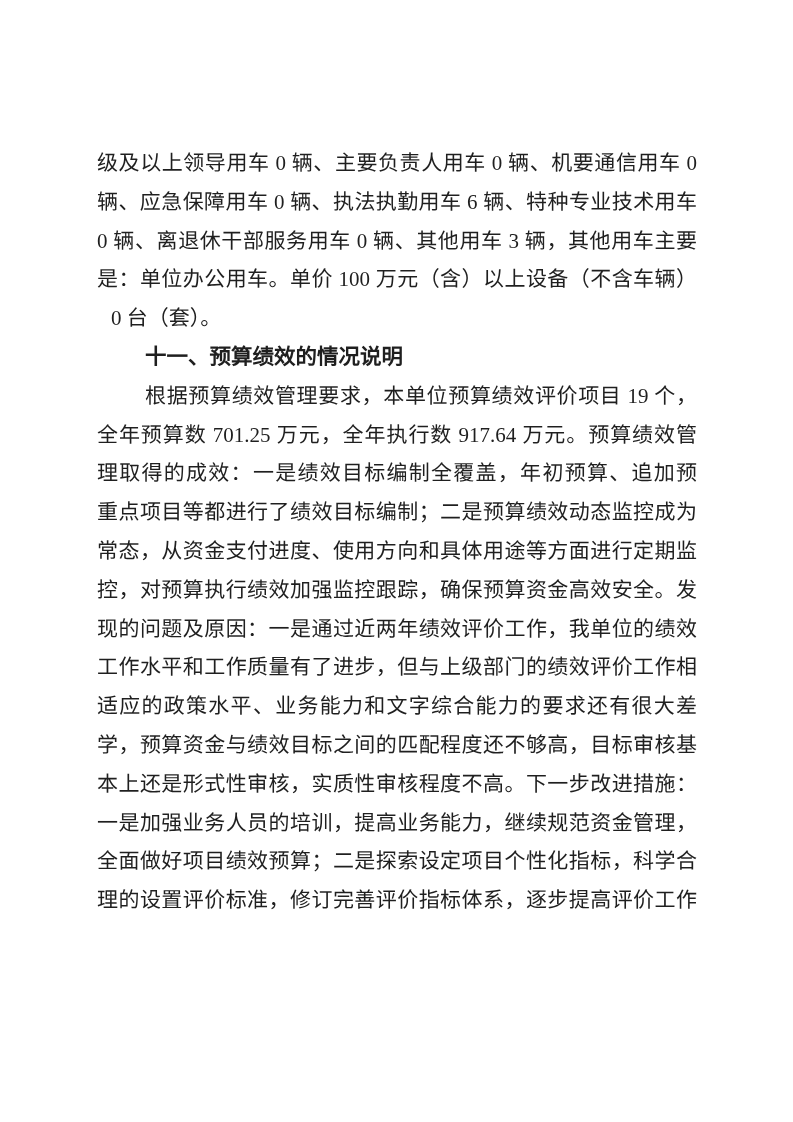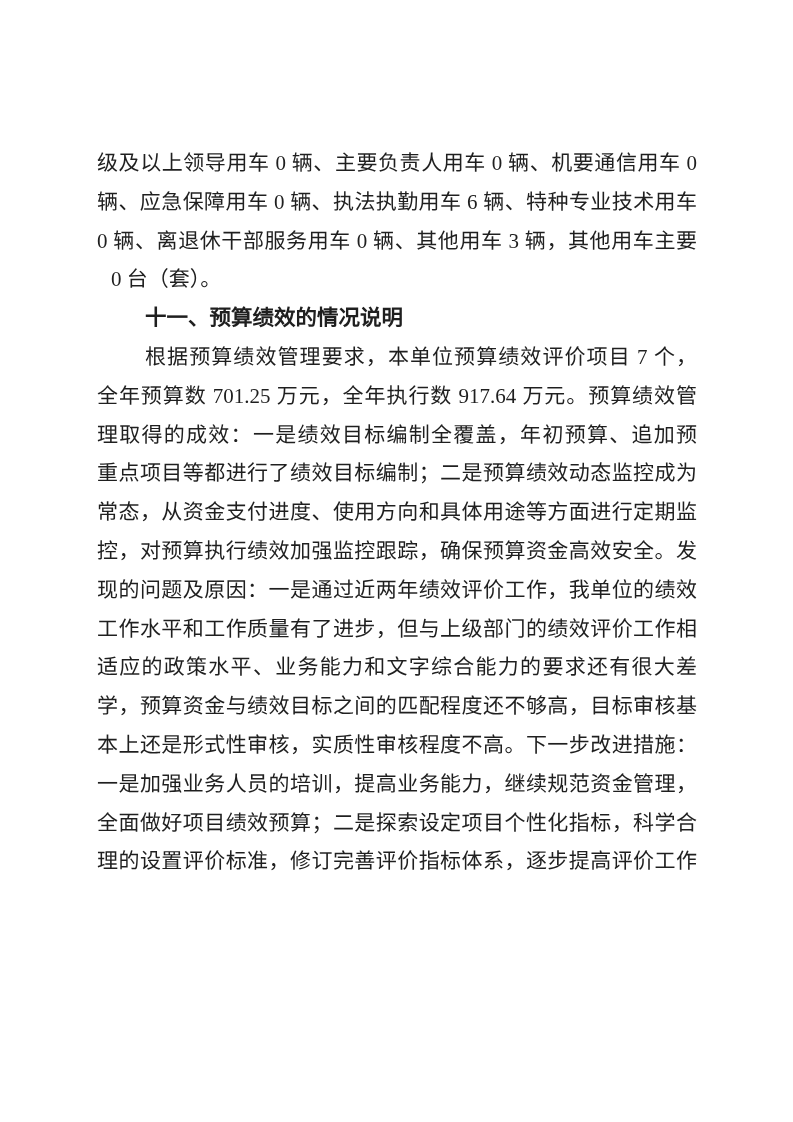--- a/index.html
+++ b/index.html
@@ -56,25 +56,26 @@
 </head>
 <body>
 
 <div class="page">
 
   <div class="text-block">
 
     <div class="line">级及以上领导用车 0 辆、主要负责人用车 0 辆、机要通信用车 0</div>
     <div class="line">辆、应急保障用车 0 辆、执法执勤用车 6 辆、特种专业技术用车</div>
     <div class="line">0 辆、离退休干部服务用车 0 辆、其他用车 3 辆，其他用车主要</div>
+    <div class="line">是：单位办公用车。单价 100 万元（含）以上设备（不含车辆）</div>
     <div class="line para-end">0 台（套）。</div>
 
     <div class="heading">十一、预算绩效的情况说明</div>
 
-    <div class="line indent">根据预算绩效管理要求，本单位预算绩效评价项目 7 个，</div>
+    <div class="line indent">根据预算绩效管理要求，本单位预算绩效评价项目 19 个，</div>
     <div class="line">全年预算数 701.25 万元，全年执行数 917.64 万元。预算绩效管</div>
     <div class="line">理取得的成效：一是绩效目标编制全覆盖，年初预算、追加预算、</div>
     <div class="line">重点项目等都进行了绩效目标编制；二是预算绩效动态监控成为</div>
     <div class="line">常态，从资金支付进度、使用方向和具体用途等方面进行定期监</div>
     <div class="line">控，对预算执行绩效加强监控跟踪，确保预算资金高效安全。发</div>
     <div class="line">现的问题及原因：一是通过近两年绩效评价工作，我单位的绩效</div>
     <div class="line">工作水平和工作质量有了进步，但与上级部门的绩效评价工作相</div>
     <div class="line">适应的政策水平、业务能力和文字综合能力的要求还有很大差距，</div>
     <div class="line">学，预算资金与绩效目标之间的匹配程度还不够高，目标审核基</div>
     <div class="line">本上还是形式性审核，实质性审核程度不高。下一步改进措施：</div>

